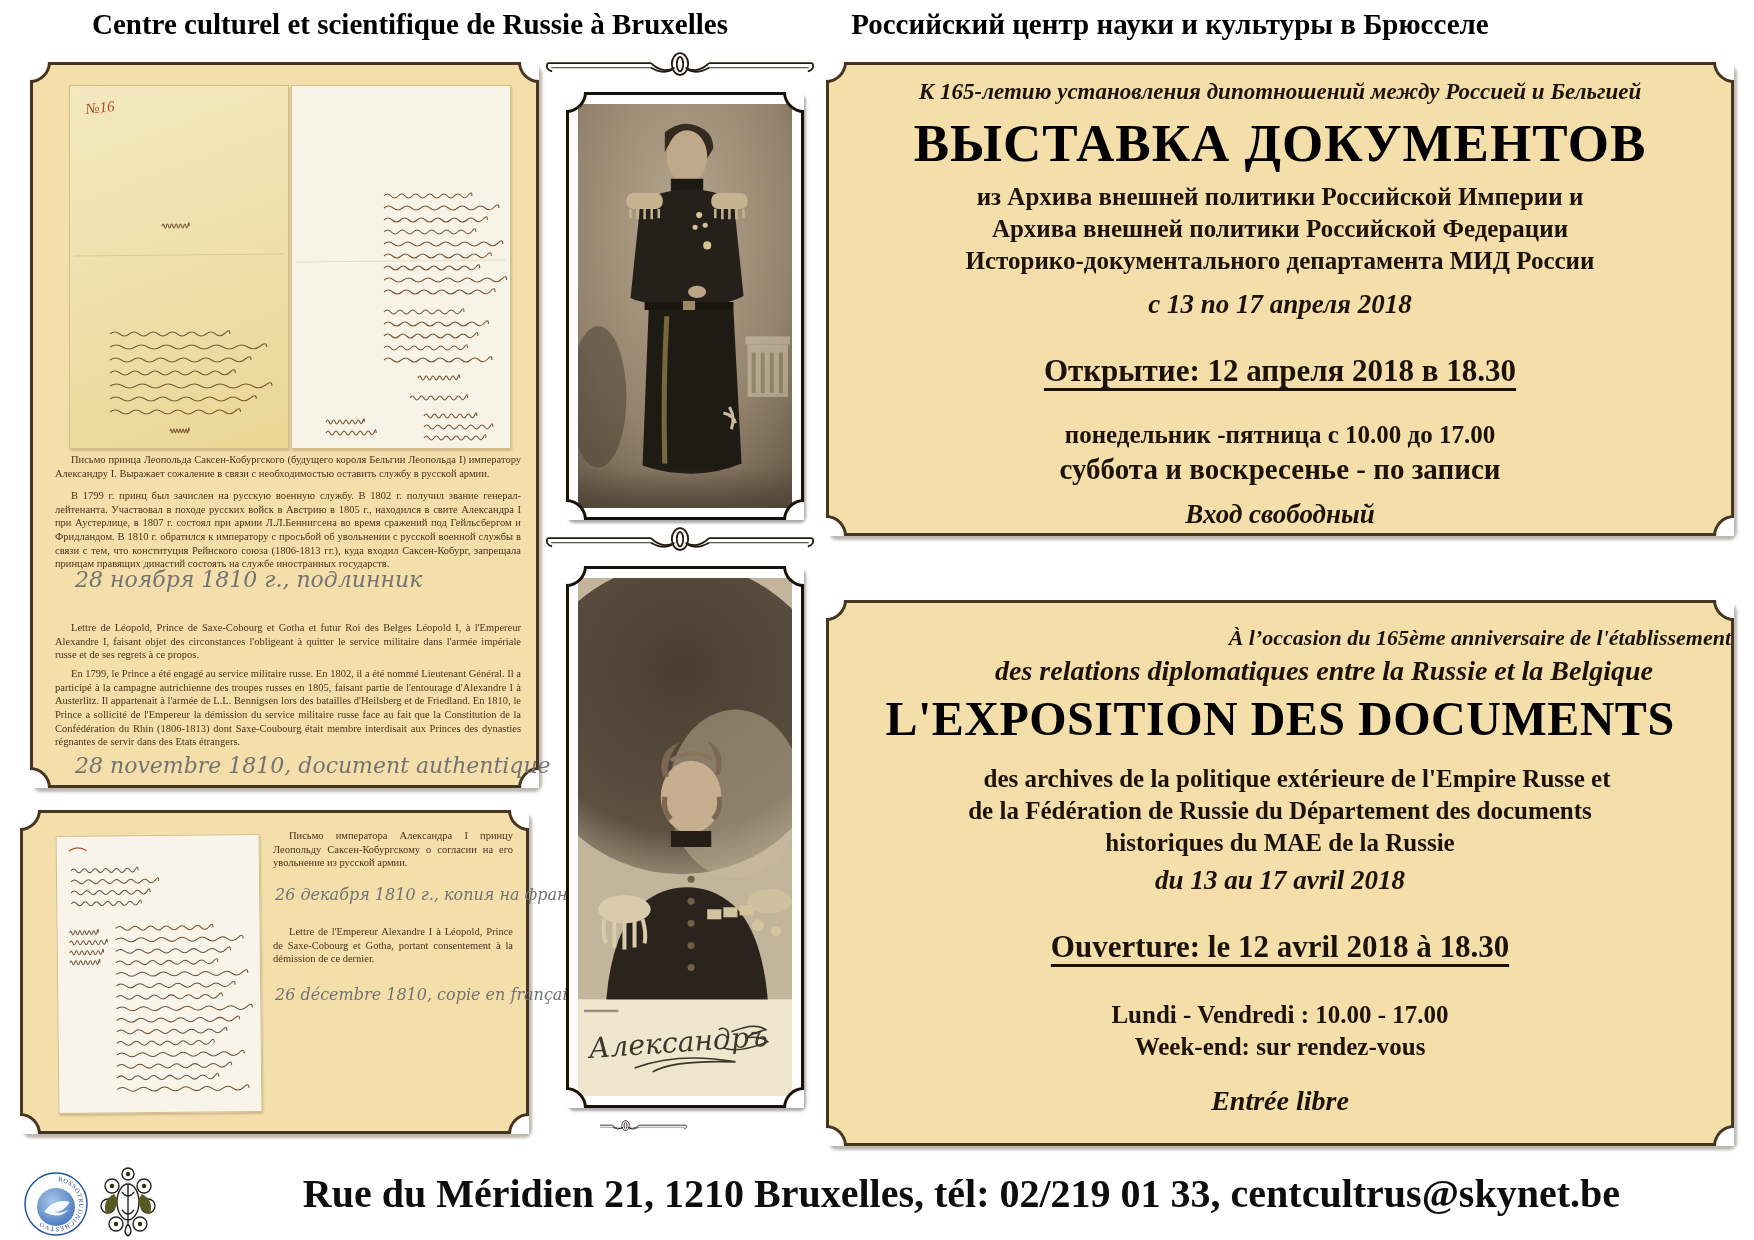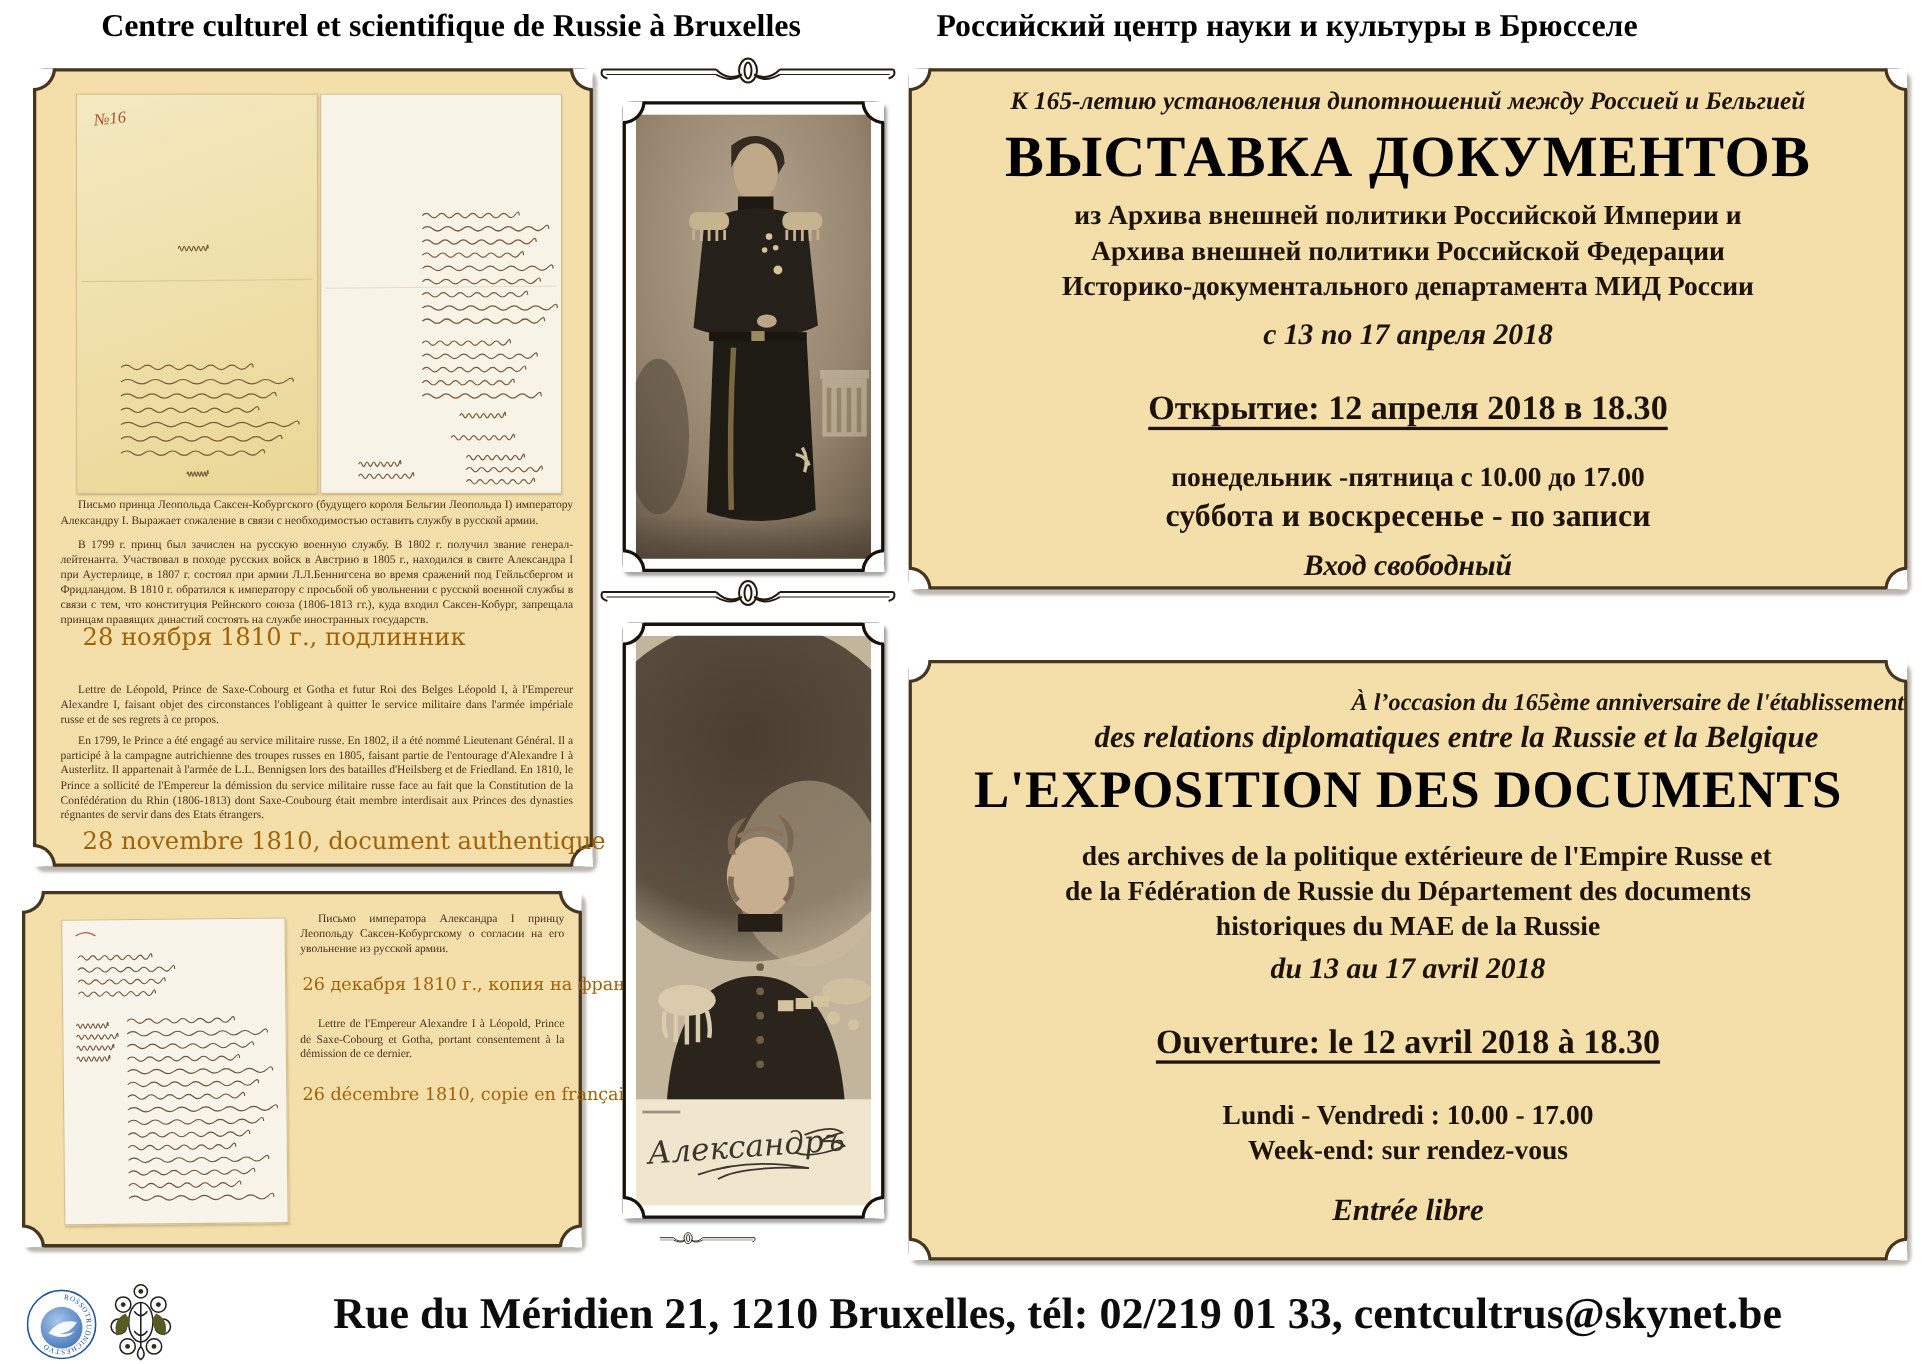--- a/index.html
+++ b/index.html
@@ -16,21 +16,21 @@
   .nc.tl{top:-3px;left:-3px;border-bottom-right-radius:100%;border-right:3px solid #46361f;border-bottom:3px solid #46361f;}
   .nc.tr{top:-3px;right:-3px;border-bottom-left-radius:100%;border-left:3px solid #46361f;border-bottom:3px solid #46361f;}
   .nc.bl{bottom:-3px;left:-3px;border-top-right-radius:100%;border-right:3px solid #46361f;border-top:3px solid #46361f;}
   .nc.br{bottom:-3px;right:-3px;border-top-left-radius:100%;border-left:3px solid #46361f;border-top:3px solid #46361f;}
   .frame>.nc.tl{border-color:#17110a;}.frame>.nc.tr{border-color:#17110a;}
   .frame>.nc.bl{border-color:#17110a;}.frame>.nc.br{border-color:#17110a;}
   
   .doc{position:absolute;border:1px solid #d3bf8a;box-shadow:1px 2px 2px rgba(90,70,40,.25);}
   .doc svg{display:block;width:100%;height:100%;}
   .small-para{position:absolute;font-size:10.5px;line-height:1.3;color:#47321c;text-align:justify;text-indent:16px;}
-  .script{position:absolute;font-family:"DejaVu Serif",serif;color:#a16207;white-space:nowrap;}
+  .script{position:absolute;font-family:"DejaVu Serif",serif;font-style:italic;color:#737373;white-space:nowrap;}
   
   .pc{position:absolute;left:0;width:100%;text-align:center;color:#1c1208;}
   .it{font-style:italic;font-weight:bold;}
   .bold{font-weight:bold;}
   .bigtitle{font-weight:bold;color:#000;letter-spacing:1px;}
   .opening{font-weight:bold;text-decoration:underline;text-decoration-thickness:3px;text-underline-offset:7px;}
   .orn{position:absolute;}
   #address{position:absolute;left:240px;top:1170px;width:1380px;text-align:right;
            font-size:40px;font-weight:bold;color:#0d0d0d;white-space:nowrap;}
 </style>

